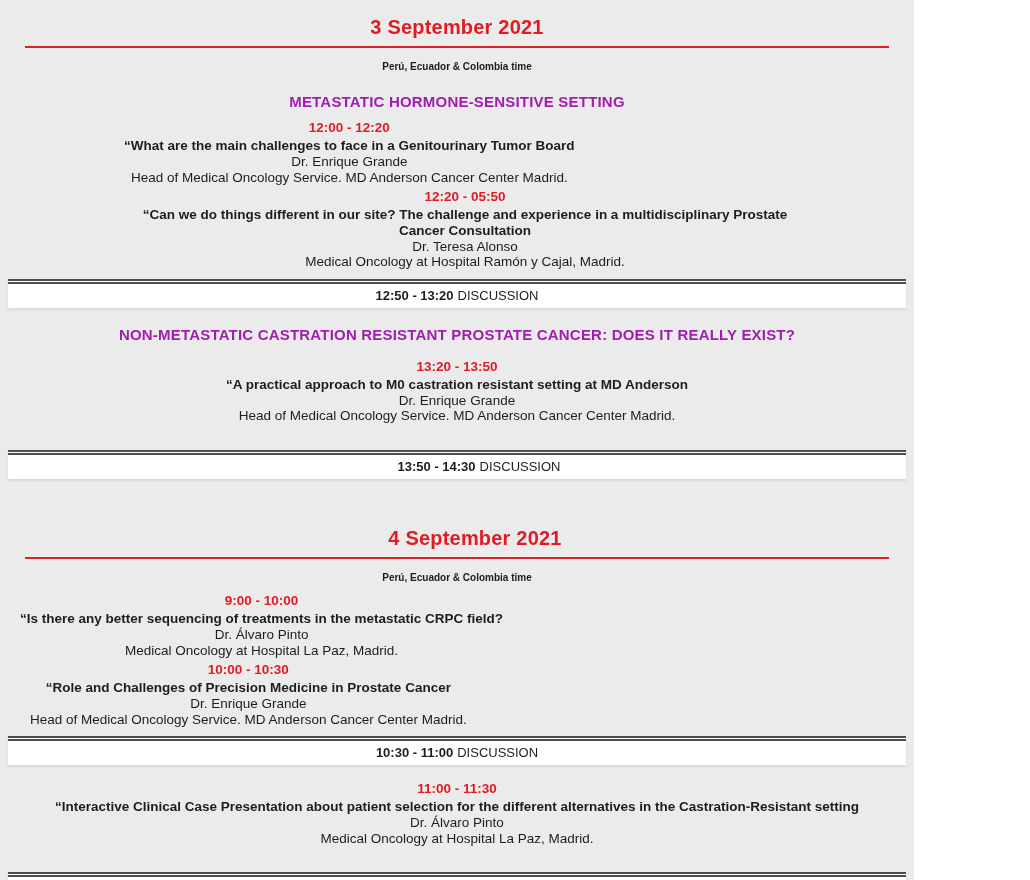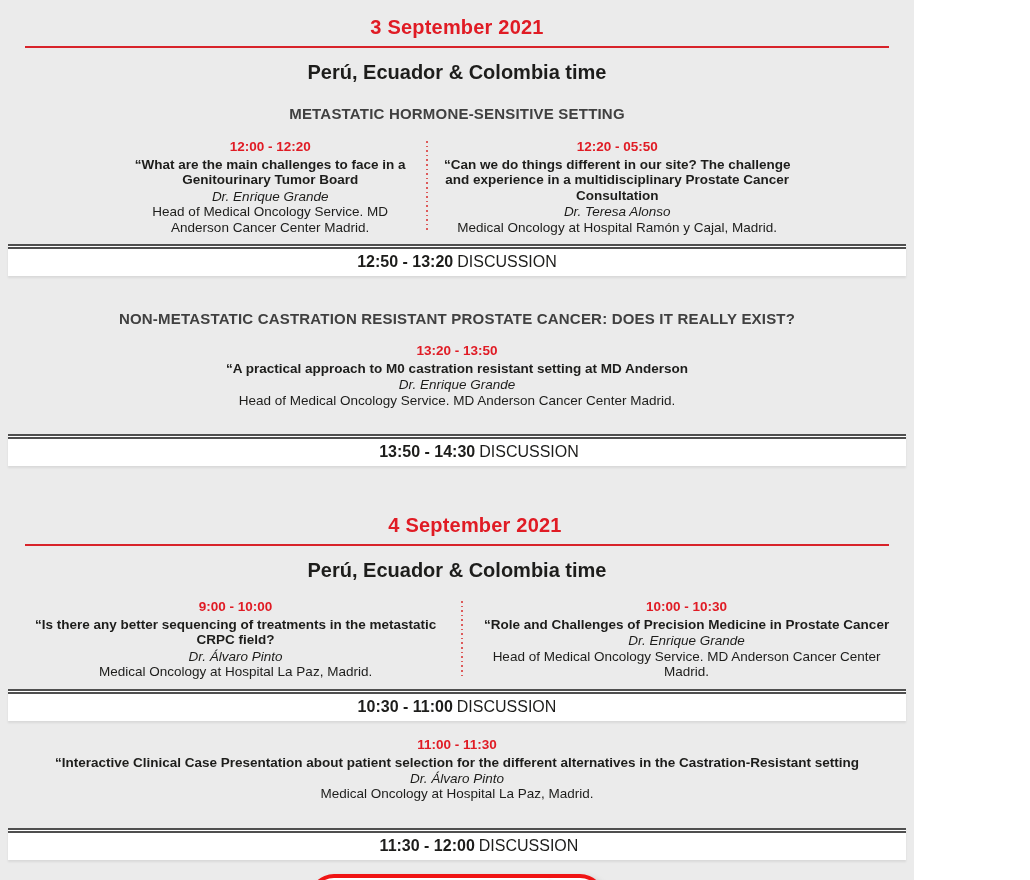--- a/index.html
+++ b/index.html
@@ -4,43 +4,43 @@
 <style>
   html,body{margin:0;padding:0;}
   .page{
     width:914px;height:880px;background:#ebebeb;overflow:hidden;
     font-family:"Liberation Sans",sans-serif;color:#1d1d1b;position:relative;
   }
   .day{text-align:center;}
   .day-title{font-size:20px;font-weight:bold;color:#e01b24;padding-top:16px;letter-spacing:.2px;}
   .day2 .day-title{padding-top:48px;margin-left:36px;}
   .red-rule{height:2px;background:#d8232a;margin:7px 25px 0 25px;}
-  .timezone{margin-top:13px;font-size:20px;font-weight:bold;}
-  .section-heading{margin-top:21px;font-size:15px;font-weight:bold;color:#404040;letter-spacing:.2px;}
-  .section-heading.second{margin-top:34px;}
-  .sessions-row{display:flex;margin-top:17px;align-items:flex-start;}
+  .timezone{margin-top:13px;font-size:10px;font-weight:bold;}
+  .section-heading{margin-top:21px;font-size:15px;font-weight:bold;color:#a21caf;letter-spacing:.2px;}
+  .section-heading.second{margin-top:18px;}
+  .sessions-row{display:flex;margin-top:10px;align-items:flex-start;flex-direction:column;}
   .day1 .sessions-row{padding:0 118px 0 124px;}
   .day2 .sessions-row{padding:0 14px 0 20px;}
   .col{text-align:center;}
   .day1 .col-left{flex:0 0 43.5%;padding-right:10px;}
   .day1 .col-right{flex:1;padding-left:10px;}
   .day2 .col-left{flex:0 0 49%;padding-right:10px;}
   .day2 .col-right{flex:1;padding-left:10px;}
   .dotted-divider{
     width:2px;align-self:stretch;margin:2px 0;
     background-image:repeating-linear-gradient(to bottom,#dd5a5a 0px,#dd5a5a 1.6px,transparent 1.6px,transparent 4.6px);
   }
   .time{color:#e01b24;font-weight:bold;font-size:13.5px;margin-bottom:3px;}
   .s-title{font-weight:bold;font-size:13.5px;line-height:1.14;}
-  .speaker{font-style:italic;font-size:13.5px;line-height:1.14;margin-top:1px;}
+  .speaker{font-size:13.5px;line-height:1.14;margin-top:1px;}
   .affil{font-size:13.5px;line-height:1.14;}
   .single-session{margin-top:16px;text-align:center;}
   .discussion{
     margin:9px 8px 0 8px;background:#ffffff;border-top:5px double #4f4f4f;
-    text-align:center;padding:4px 0 5px 0;font-size:16px;
+    text-align:center;padding:4px 0 5px 0;font-size:13px;
     box-shadow:0 2px 2px rgba(0,0,0,0.08);
   }
   .discussion.after-single{margin-top:26px;padding-left:44px;}
   .discussion .d-time{font-weight:bold;margin-right:4px;}
   .cta-wrap{display:flex;justify-content:center;margin-top:14px;}
   .cta-button{
     position:relative;width:296px;height:50px;background:#f01414;border:none;
     border-radius:26px;cursor:pointer;
     box-shadow:3px 5px 7px rgba(0,0,0,0.35);
   }

